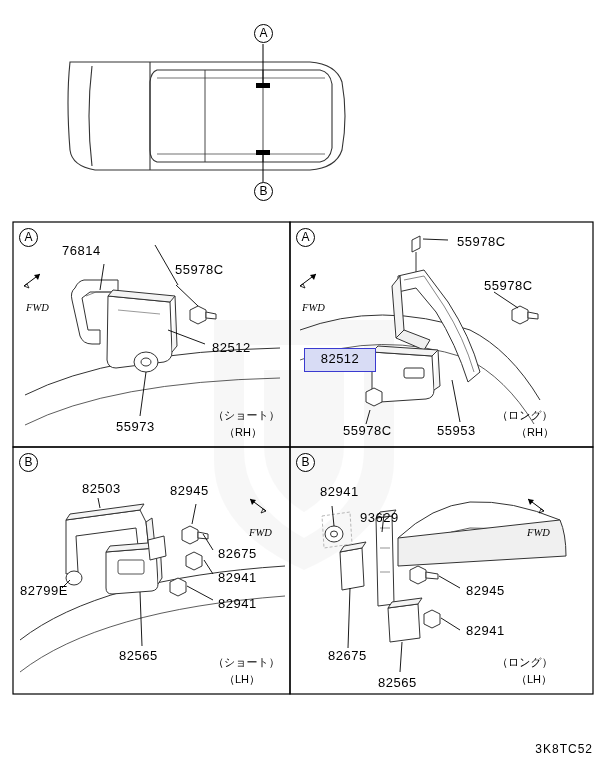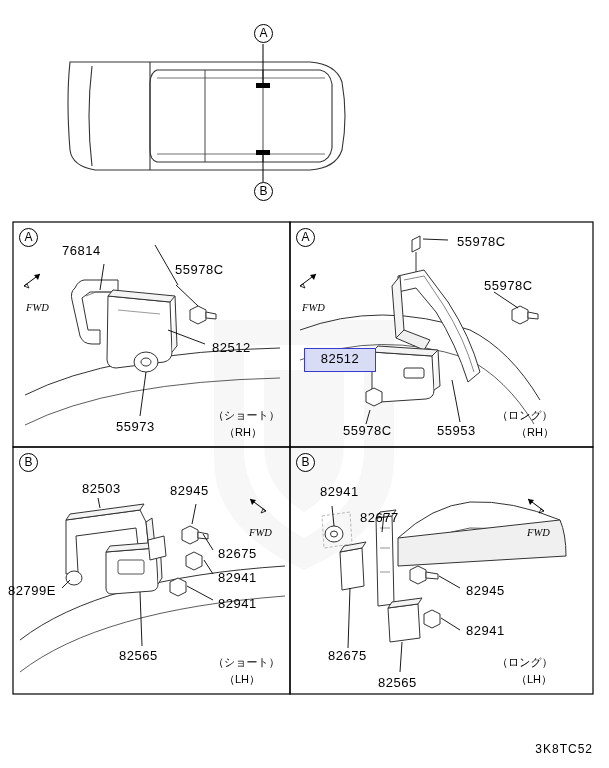--- a/index.html
+++ b/index.html
@@ -267,28 +267,28 @@
   <div class="highlight-box" style="left:304px; top:348px; width:72px; height:24px;">82512</div>
   <div class="lbl" style="left:343px; top:423px;">55978C</div>
   <div class="lbl" style="left:437px; top:423px;text-align:center;">55953</div>
   <div class="lbl jp" style="left:497px; top:408px;">（ロング）</div>
   <div class="lbl jp" style="left:516px; top:425px;">（RH）</div>
 
   <div class="lbl" style="left:66px; top:481px;margin-left:16px;">82503</div>
   <div class="lbl" style="left:170px; top:483px;">82945</div>
   <div class="lbl" style="left:218px; top:546px;">82675</div>
   <div class="lbl" style="left:218px; top:570px;">82941</div>
-  <div class="lbl" style="left:8px; top:583px;">82799E</div>
+  <div class="lbl" style="left:20px; top:583px;">82799E</div>
   <div class="lbl" style="left:218px; top:596px;">82941</div>
   <div class="lbl" style="left:119px; top:648px;">82565</div>
   <div class="lbl jp" style="left:213px; top:655px;">（ショート）</div>
   <div class="lbl jp" style="left:224px; top:672px;">（LH）</div>
 
   <div class="lbl" style="left:320px; top:484px;">82941</div>
-  <div class="lbl" style="left:360px; top:510px;">82677</div>
+  <div class="lbl" style="left:360px; top:510px;">93629</div>
   <div class="lbl" style="left:466px; top:583px;">82945</div>
   <div class="lbl" style="left:466px; top:623px;">82941</div>
   <div class="lbl" style="left:328px; top:648px;">82675</div>
   <div class="lbl" style="left:378px; top:675px;">82565</div>
   <div class="lbl jp" style="left:497px; top:655px;">（ロング）</div>
   <div class="lbl jp" style="left:516px; top:672px;">（LH）</div>
 
   <div class="footer-code">3K8TC52</div>
 
 </div>

